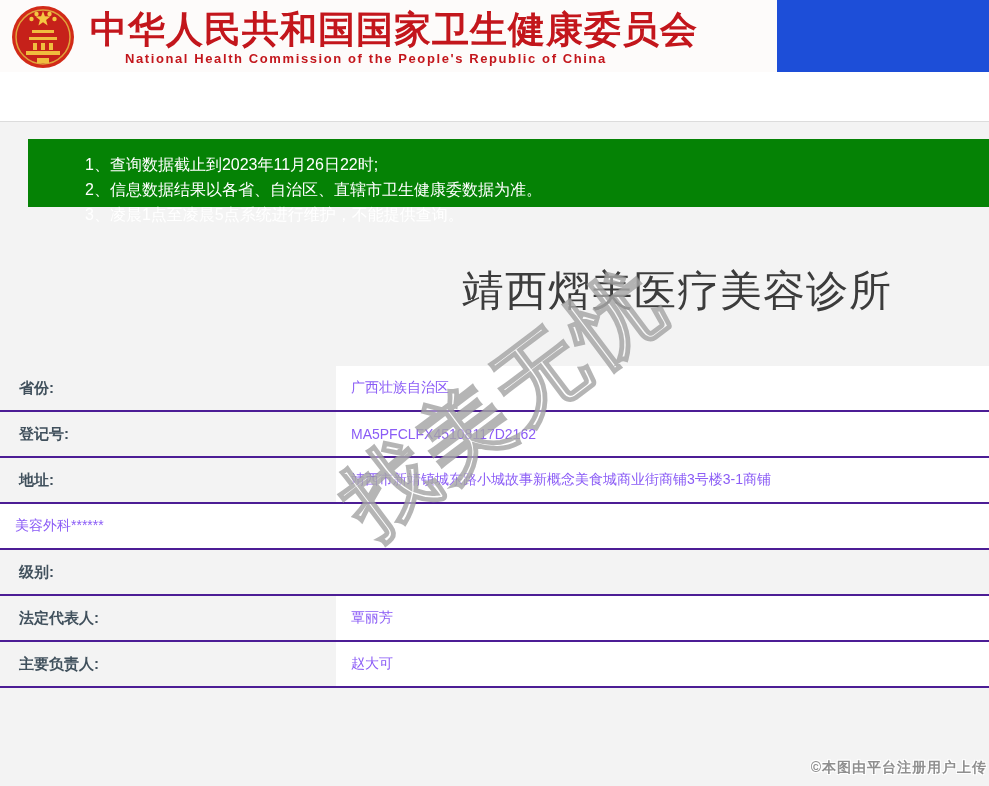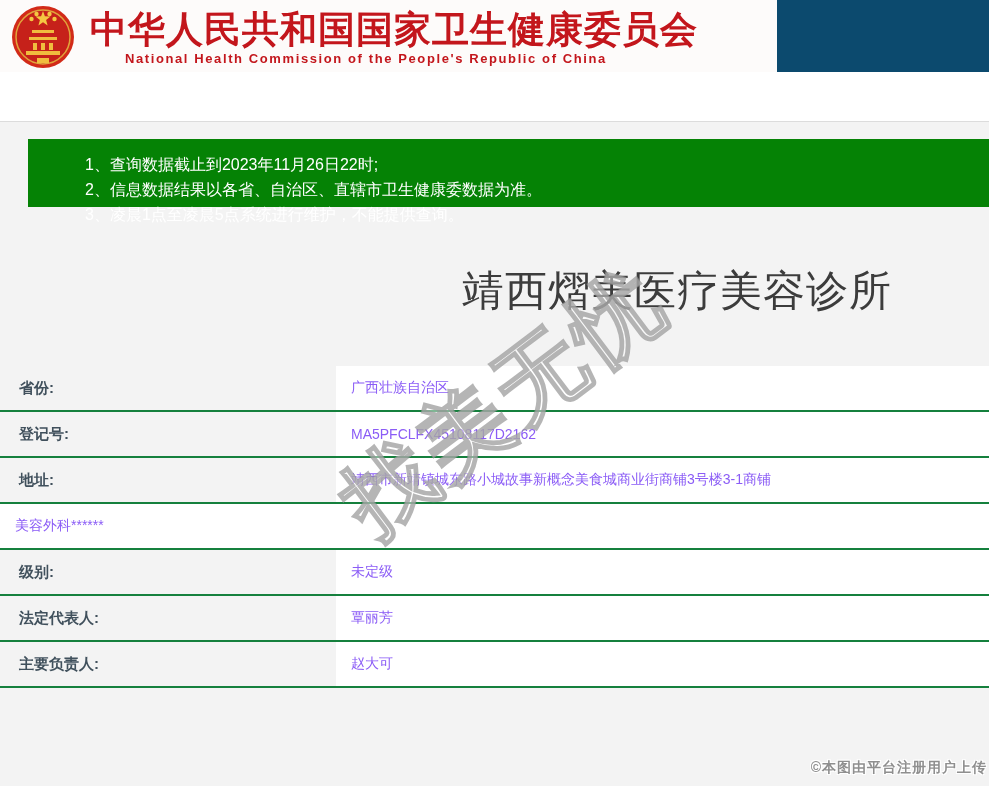--- a/index.html
+++ b/index.html
@@ -4,21 +4,21 @@
 <style>
   html,body { margin:0; padding:0; }
   body {
     width:989px; height:786px; position:relative; overflow:hidden;
     background:#ffffff;
     font-family:"Liberation Sans", sans-serif;
   }
   .page { position:absolute; inset:0; }
 
   
-  .header { position:absolute; left:0; top:0; width:989px; height:72px; background:#0c4a6e; }
+  .header { position:absolute; left:0; top:0; width:989px; height:72px; background:#1d4ed8; }
   .header-img { position:absolute; left:0; top:0; width:777px; height:72px; background:#fdfbfa; }
   .emblem { position:absolute; left:10px; top:3px; width:66px; height:66px; }
   .title-cn {
     position:absolute; left:90px; top:5px; font-size:37px; font-weight:bold;
     color:#c3161c; letter-spacing:1px; white-space:nowrap;
   }
   .title-en {
     position:absolute; left:93px; top:51px; font-size:13px; font-weight:bold;
     color:#c3161c; letter-spacing:1.6px; white-space:nowrap;padding-left:32px;
   }
@@ -33,21 +33,21 @@
   }
   .notice-line { color:#ffffff; font-size:16px; line-height:25px; white-space:nowrap; }
 
   .clinic-title {
     position:absolute; left:462px; top:263px; font-size:42px; color:#3c3c3c;
     white-space:nowrap; letter-spacing:1px;
   }
 
   
   .info-table { position:absolute; left:0; top:366px; width:989px; }
-  .row { display:flex; height:44px; border-bottom:2px solid #15803d;text-align:right; }
+  .row { display:flex; height:44px; border-bottom:2px solid #4c1d95;text-align:right; }
   .row .label {
     width:336px; box-sizing:border-box; padding-left:19px;
     display:flex; align-items:center;
     font-weight:bold; font-size:15px; color:#40505c;
   }
   .row .value {
     flex:1; background:#ffffff; box-sizing:border-box; padding-left:15px;
     display:flex; align-items:center;
     font-size:14px; color:#8b5cf6; white-space:nowrap;
   }
@@ -118,21 +118,20 @@
     </div>
     <div class="row">
       <div class="label">地址:</div>
       <div class="value">靖西市新靖镇城东路小城故事新概念美食城商业街商铺3号楼3-1商铺</div>
     </div>
     <div class="row">
       <div class="value">美容外科******</div>
     </div>
     <div class="row">
       <div class="label">级别:</div>
-      <div class="value">未定级</div>
     </div>
     <div class="row">
       <div class="label">法定代表人:</div>
       <div class="value">覃丽芳</div>
     </div>
     <div class="row">
       <div class="label">主要负责人:</div>
       <div class="value">赵大可</div>
     </div>
   </div>

